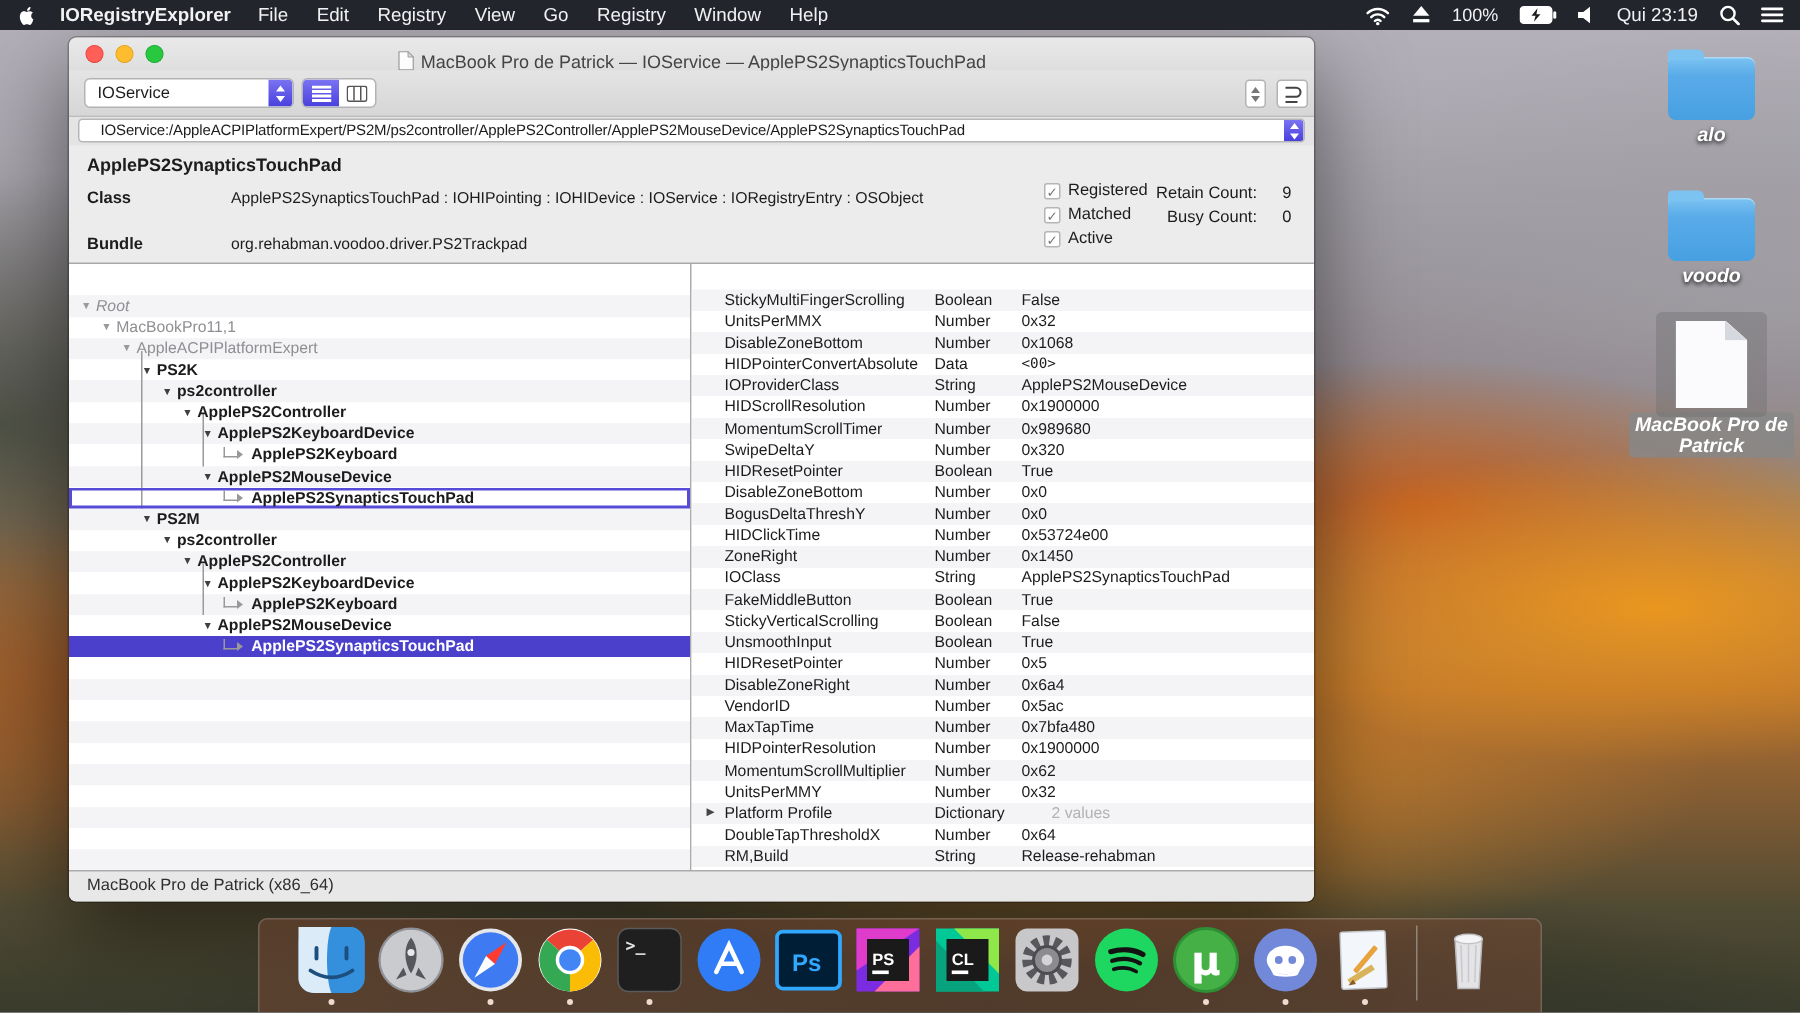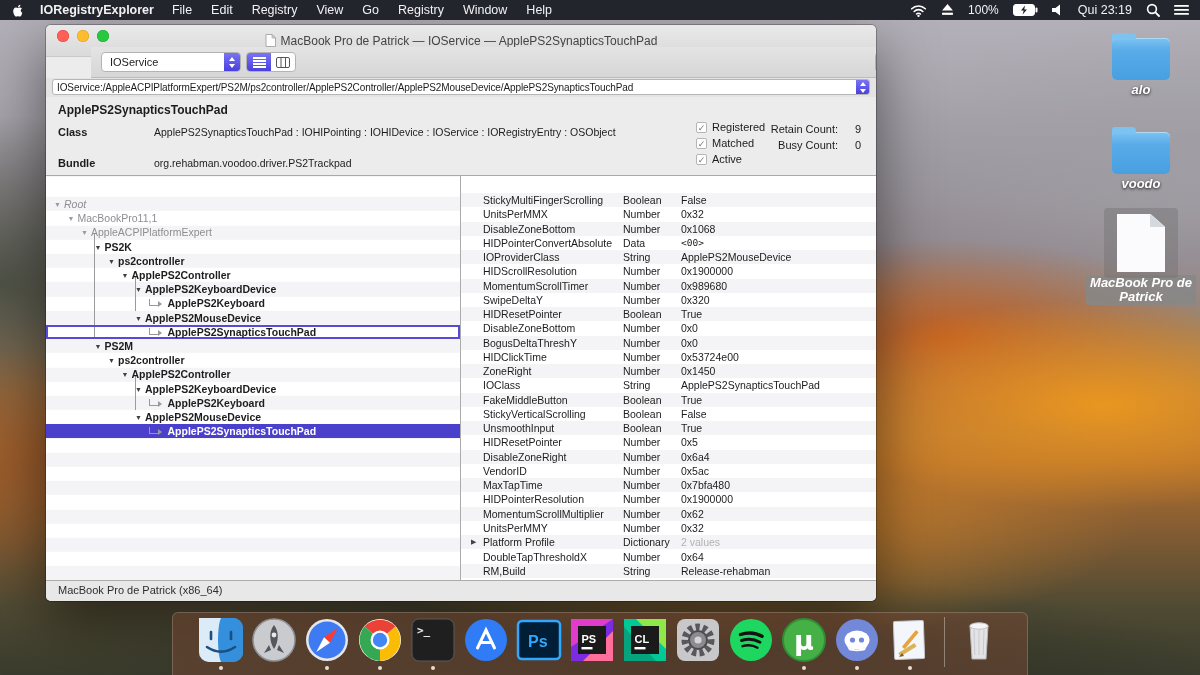--- a/index.html
+++ b/index.html
@@ -55,21 +55,21 @@
   .titlebar { position:absolute; left:0; top:0; right:0; height:32px;
     background:linear-gradient(#e9e9e9,#dadada); border-bottom:1px solid #c9c9c9;
     display:flex; align-items:center; justify-content:center; }
   .tl { position:absolute; left:11px; top:5px; display:flex; gap:8px; }
   .tl span { width:12px; height:12px; border-radius:50%; display:block; }
   .tl .r { background:#ff5f57; box-shadow:inset 0 0 0 .5px #e0443e; }
   .tl .y { background:#febc2e; box-shadow:inset 0 0 0 .5px #d89e24; }
   .tl .g { background:#28c840; box-shadow:inset 0 0 0 .5px #1ea433; }
   .wtitle { font-size:12px; color:#444; display:flex; align-items:center; gap:5px; }
   .toolbar { position:absolute; left:0; top:22px; right:0; height:31px;
-    background:linear-gradient(#e4e4e4,#d6d6d6); border-bottom:1px solid #bcbcbc;margin-left:45px; }
+    background:linear-gradient(#e4e4e4,#d6d6d6); border-bottom:1px solid #bcbcbc; }
   .dropdown { position:absolute; left:10px; top:5px; width:140px; height:20px; background:#fff;
     border:1px solid #b3b3b3; border-radius:4px; display:flex; align-items:center; overflow:hidden; }
   .dropdown .dd-label { flex:1; padding-left:8px; font-size:11px; }
   .dd-cap { width:16px; height:100%; background:linear-gradient(#7a74f2,#4a40dd);
     display:flex; flex-direction:column; align-items:center; justify-content:center; gap:1px; }
   .dd-cap i { width:0; height:0; border:3px solid transparent; display:block; }
   .dd-cap i.up { border-bottom:4px solid #fff; margin-bottom:1px; }
   .dd-cap i.dn { border-top:4px solid #fff; margin-top:1px; }
   .seg { position:absolute; left:155px; top:5px; width:50px; height:20px; border:1px solid #b3b3b3;
     border-radius:4px; display:flex; overflow:hidden; background:#fff; }
@@ -84,21 +84,21 @@
     border:1px solid #b3b3b3; border-radius:3px; display:flex; flex-direction:column;
     align-items:center; justify-content:center; gap:2px; }
   .stepper i { width:0; height:0; border:3px solid transparent; display:block; }
   .stepper .up { border-bottom:4px solid #777; }
   .stepper .dn { border-top:4px solid #777; }
   .insp-btn { position:absolute; left:805px; top:6px; width:21px; height:19px; background:#fff;
     border:1px solid #b3b3b3; border-radius:3px; display:flex; align-items:center; justify-content:center; }
   .pathbar { position:absolute; left:0; top:53px; right:0; height:19px; background:#e4e4e4; }
   .pathfield { position:absolute; left:6px; top:1px; width:818px; height:16px; background:#fff;
     border:1px solid #b6b6b6; border-radius:3px; display:flex; align-items:center; overflow:hidden; }
-  .pathfield .ptext { flex:1; font-size:10px; letter-spacing:-.1px; padding-left:4px;
+  .pathfield .ptext { flex:1; font-size:10px; letter-spacing:-.1px; padding-left:14px;
     white-space:nowrap; overflow:hidden; }
   .pathfield .dd-cap { width:13px; }
   .infopane { position:absolute; left:0; top:72px; right:0; height:79px; background:#ececec;
     border-bottom:1px solid #a9a9a9; }
   .ip-title { position:absolute; left:12px; top:6px; font-size:12px; font-weight:bold; }
   .ip-lab { position:absolute; font-weight:bold; font-size:11px; }
   .ip-val { position:absolute; font-size:10.5px; }
   .flag { position:absolute; left:650px; display:flex; align-items:center; gap:5px; font-size:11px; }
   .cb { width:11px; height:11px; background:#fff; border:1px solid #b5b5b5; border-radius:2px;
     color:#787878; font-size:9px; line-height:10px; text-align:center; font-weight:bold; }
@@ -130,21 +130,21 @@
   .thead span { position:absolute; top:2px; }
   .thead .c1 { left:12px; } .thead .c2 { left:162px; } .thead .c3 { left:220px; }
   .thead .hsep { position:absolute; top:2px; width:1px; height:13px; background:#d8d8d8; }
   .tbody { position:absolute; left:0; top:17px; width:415px; height:387px; overflow:hidden;
     background-image:repeating-linear-gradient(180deg,#f4f4f6 0 14.26px,#fff 14.26px 28.52px); }
   .prow { position:absolute; left:0; width:415px; height:14.26px; line-height:14.26px;
     font-size:10.5px; white-space:nowrap; }
   .prow .pc1 { position:absolute; left:22px; } .prow .pc2 { position:absolute; left:162px; }
   .prow .pc3 { position:absolute; left:220px; }
   .prow .disc { position:absolute; left:10px; top:0; font-size:7px; color:#444; }
-  .prow .dimval { color:#b2b2b2; }
+  .prow .dimval { color:#b2b2b2;margin-left:20px; }
   .prow .mono { font-family:"DejaVu Sans Mono",monospace; font-size:9.5px; }
   .statusbar { position:absolute; left:0; top:555px; right:0; height:21px; background:#e8e8e8;
     border-top:1px solid #ababab; font-size:11px; color:#2e2e2e; }
   .statusbar .sl { position:absolute; left:12px; top:3px; }
   .statusbar .sr { position:absolute; right:10px; top:3px;margin-top:28px; }
   
   .dock { position:absolute; left:172px; top:612px; width:856px; height:63px;
     background:rgba(118,72,52,.52); border:1px solid rgba(255,255,255,.18); border-bottom:none;
     border-radius:6px 6px 0 0; display:flex; align-items:flex-start; justify-content:center;
     padding-top:4px; gap:7px; z-index:40; }

